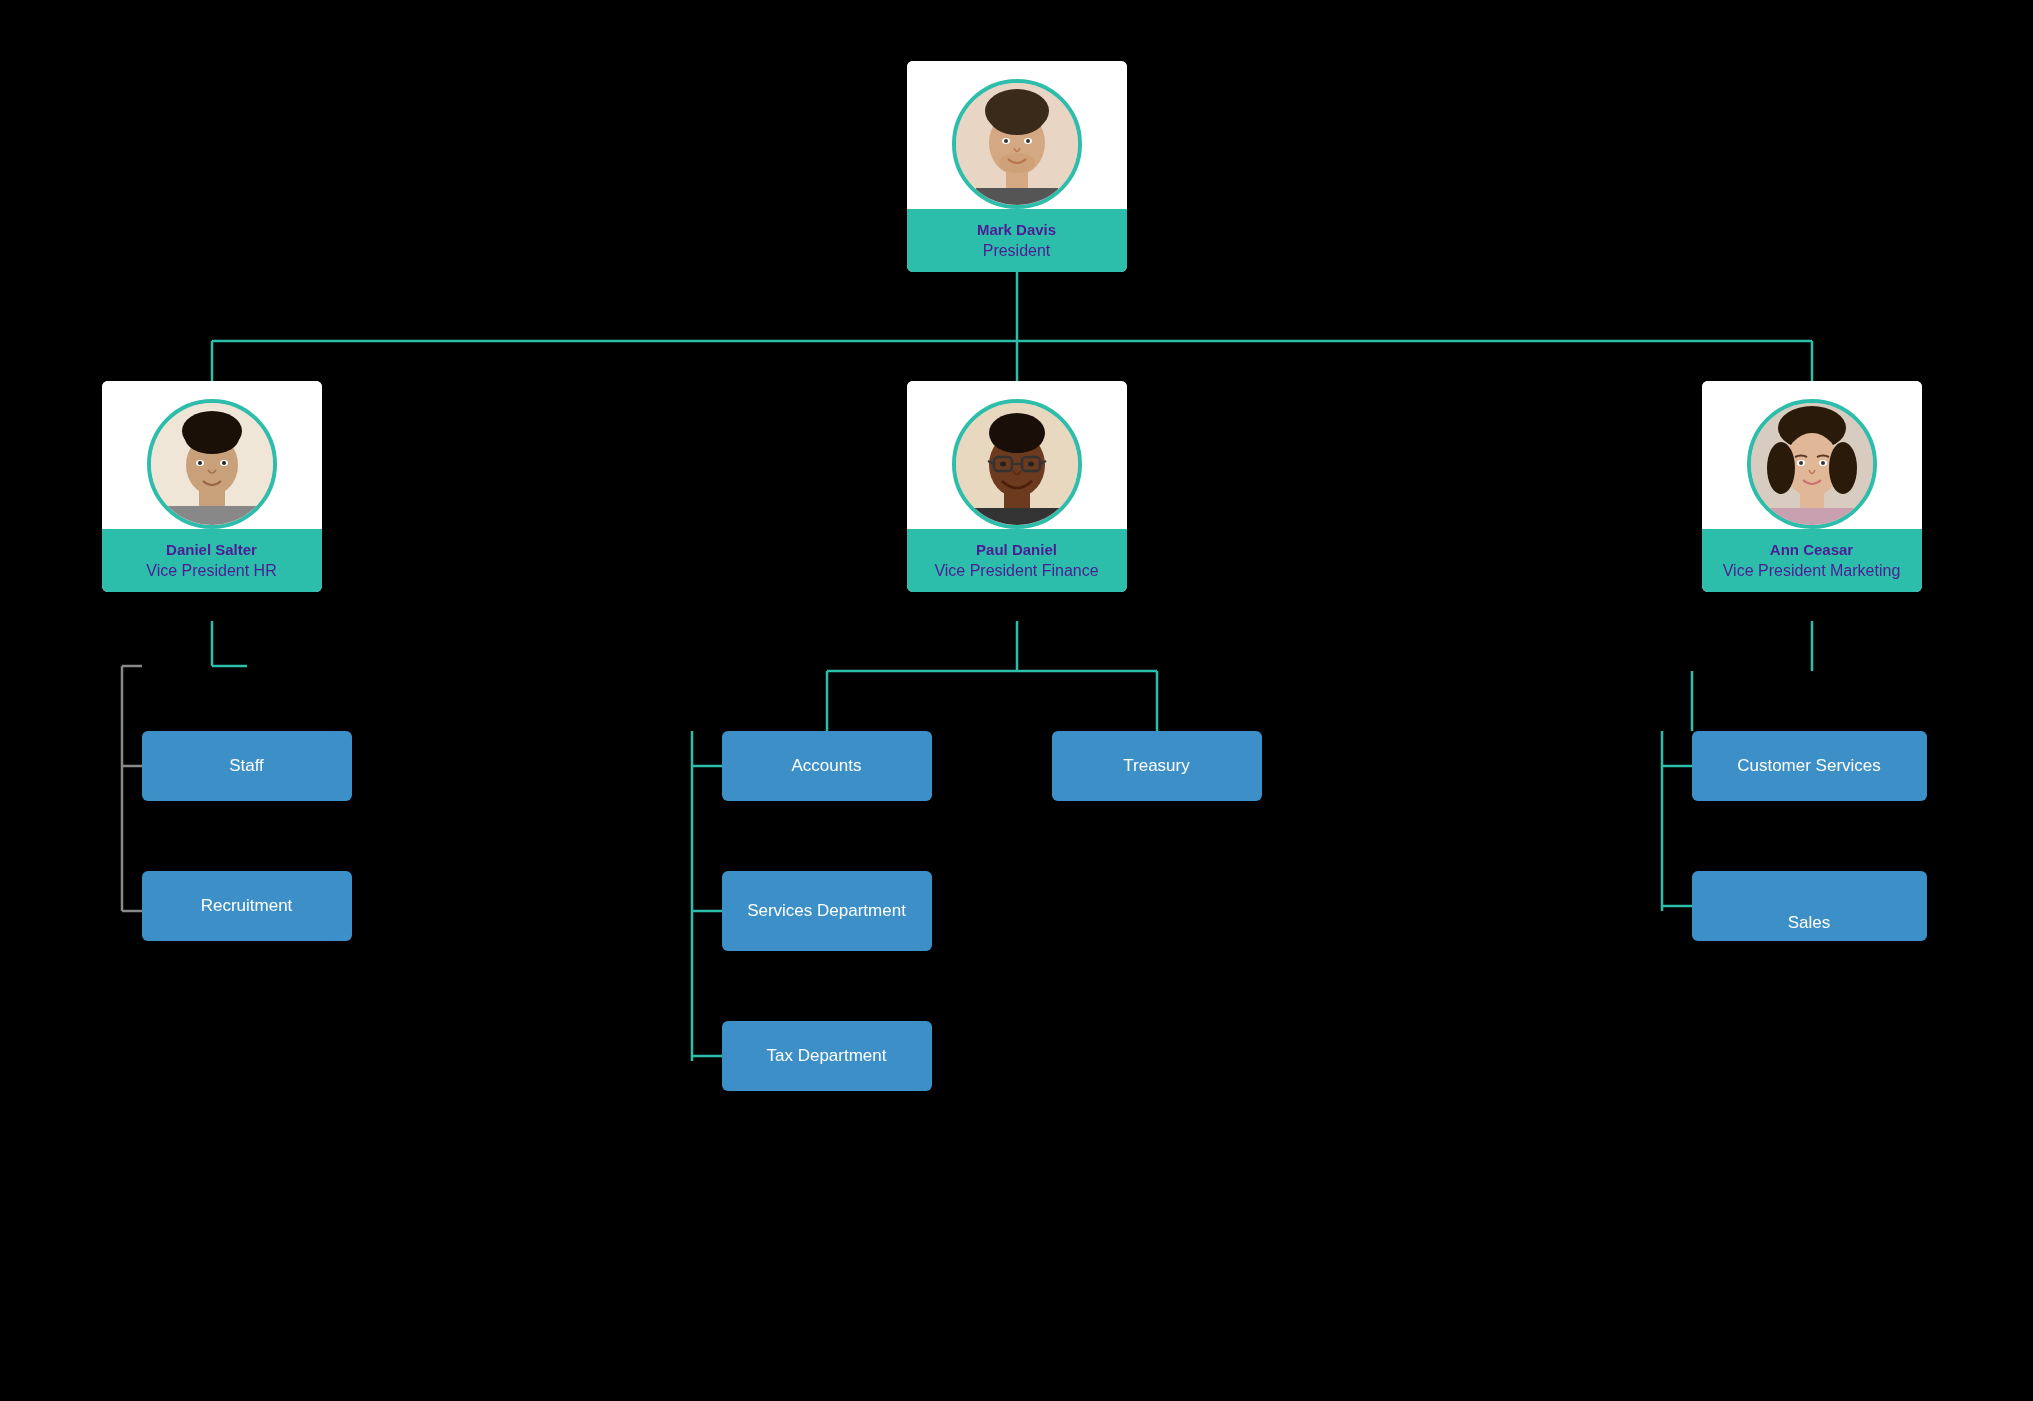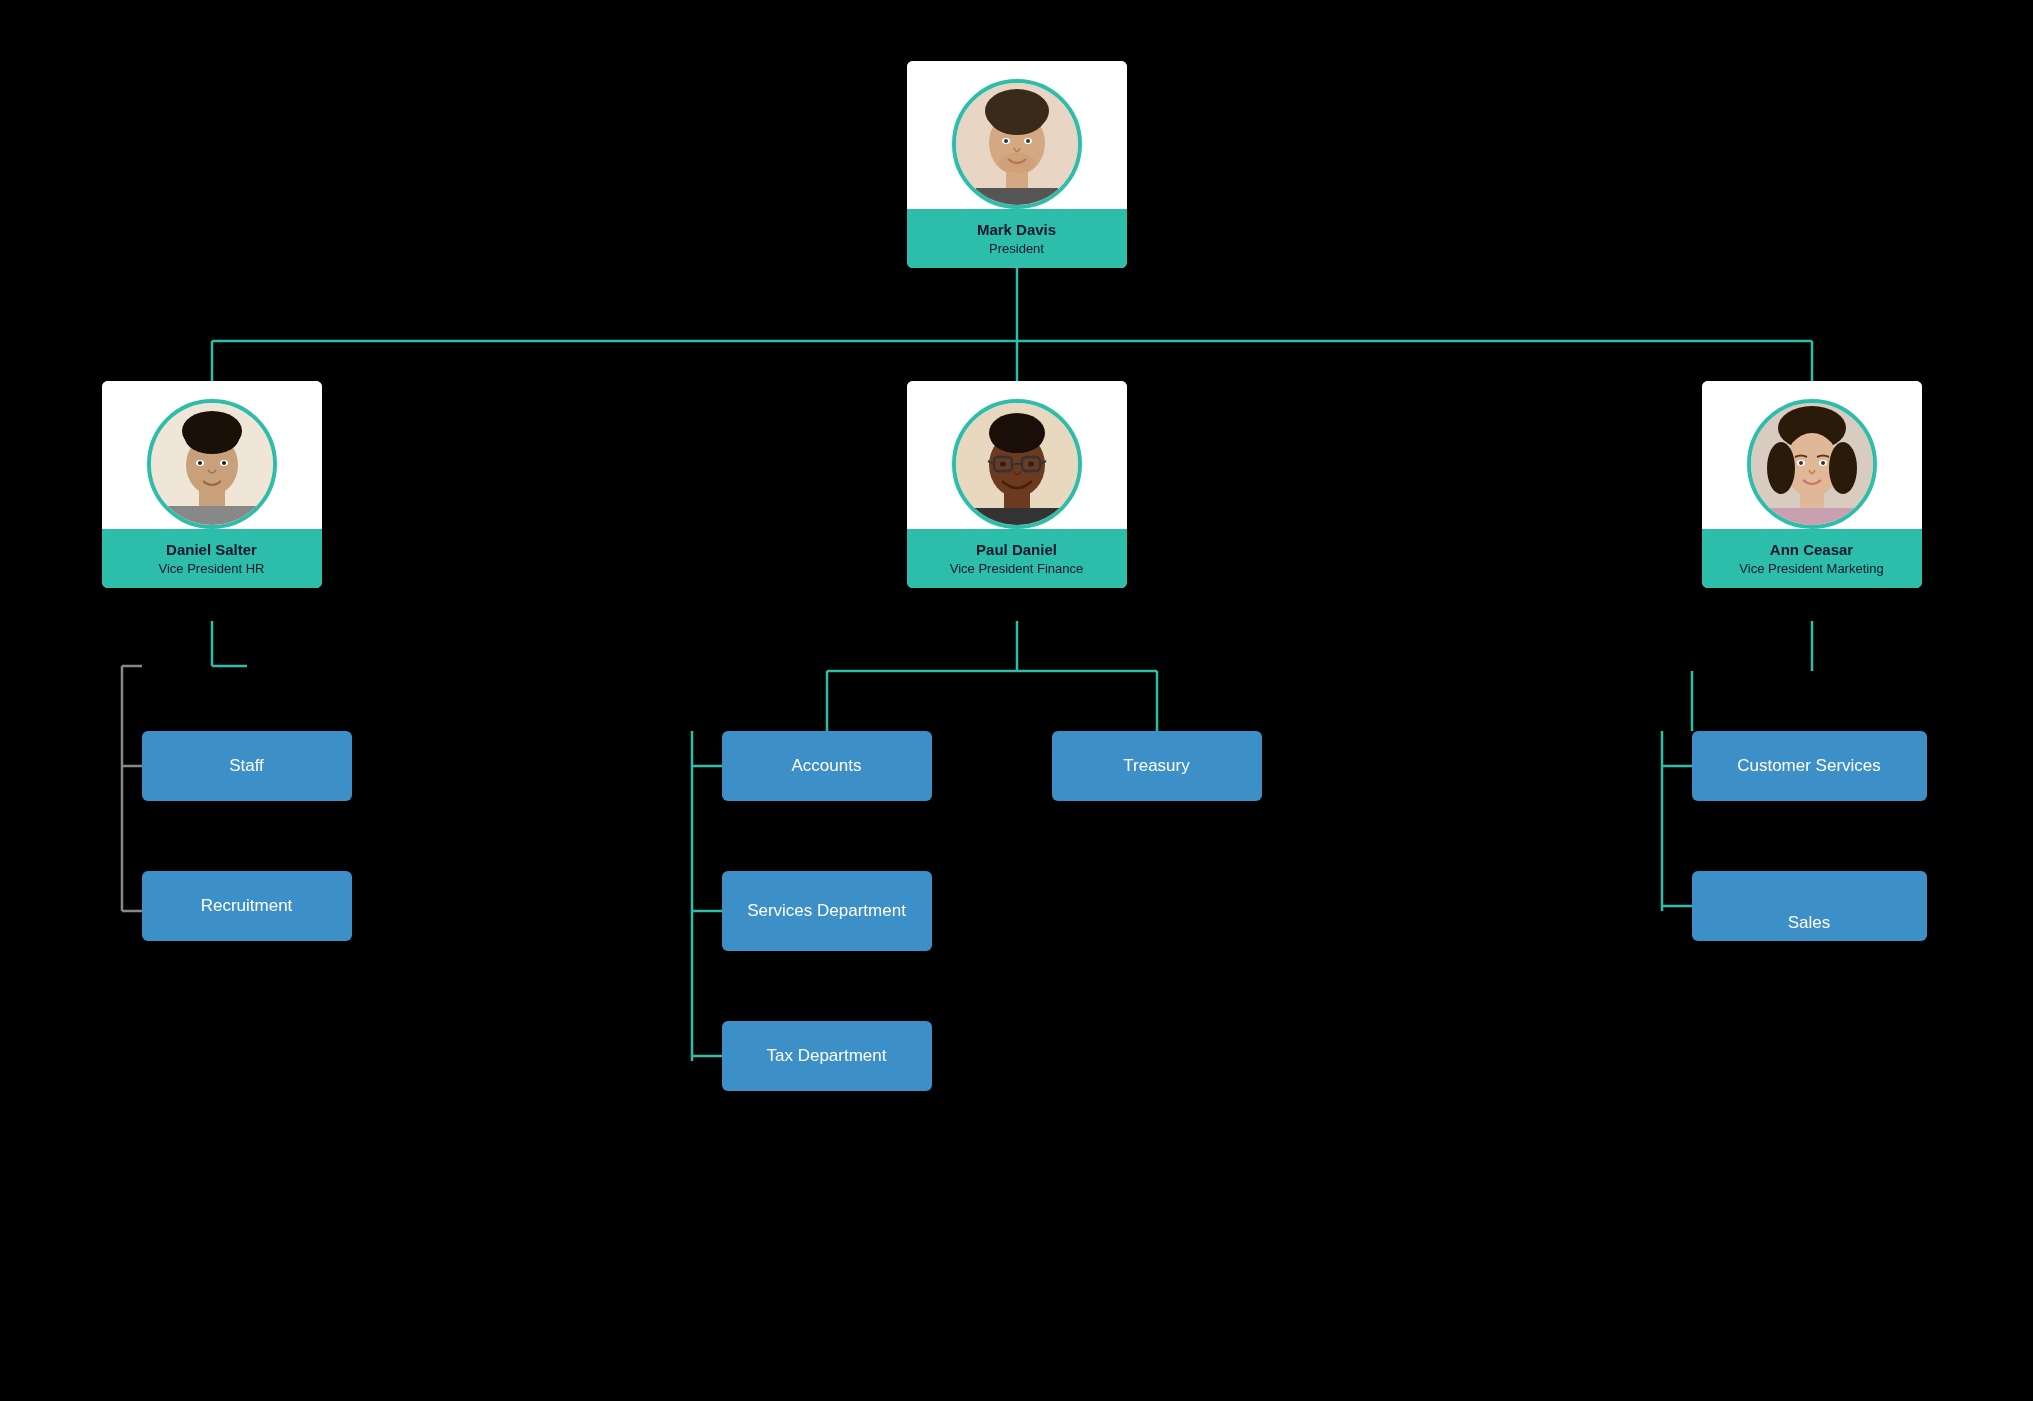--- a/index.html
+++ b/index.html
@@ -46,30 +46,30 @@
       overflow: hidden;
       background: #ccc;
       display: flex;
       align-items: center;
       justify-content: center;
     }
 
     
     .person-card .card-label {
       background: #2dbdab;
-      color: #0f172a;
+      color: #4c1d95;
       font-weight: 700;
       font-size: 15px;
       padding: 10px 8px;
       line-height: 1.4;
     }
 
     .person-card .card-label .title-text {
       font-weight: 400;
-      font-size: 13px;
+      font-size: 16px;
     }
 
     
     .dept-box {
       position: absolute;
       background: #3d8fc8;
       color: #fff;
       font-size: 17px;
       font-weight: 500;
       border-radius: 6px;

